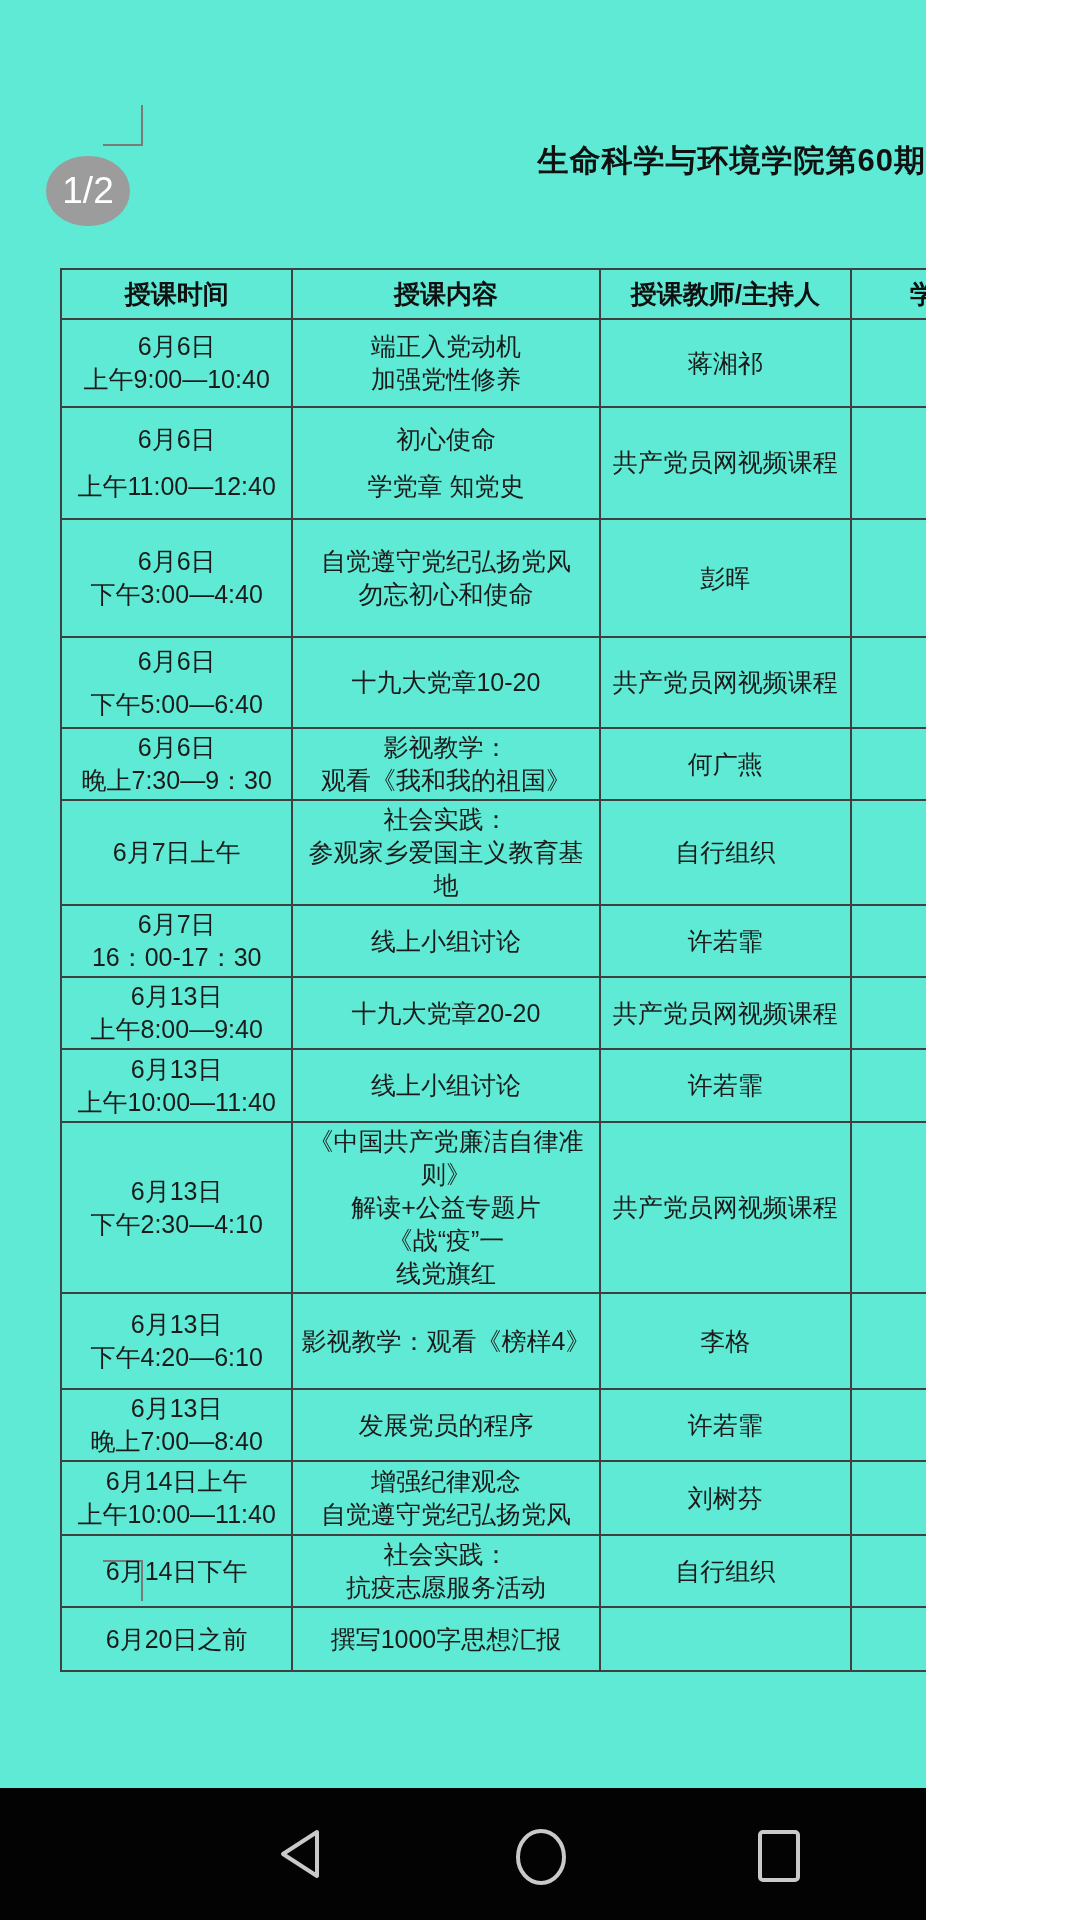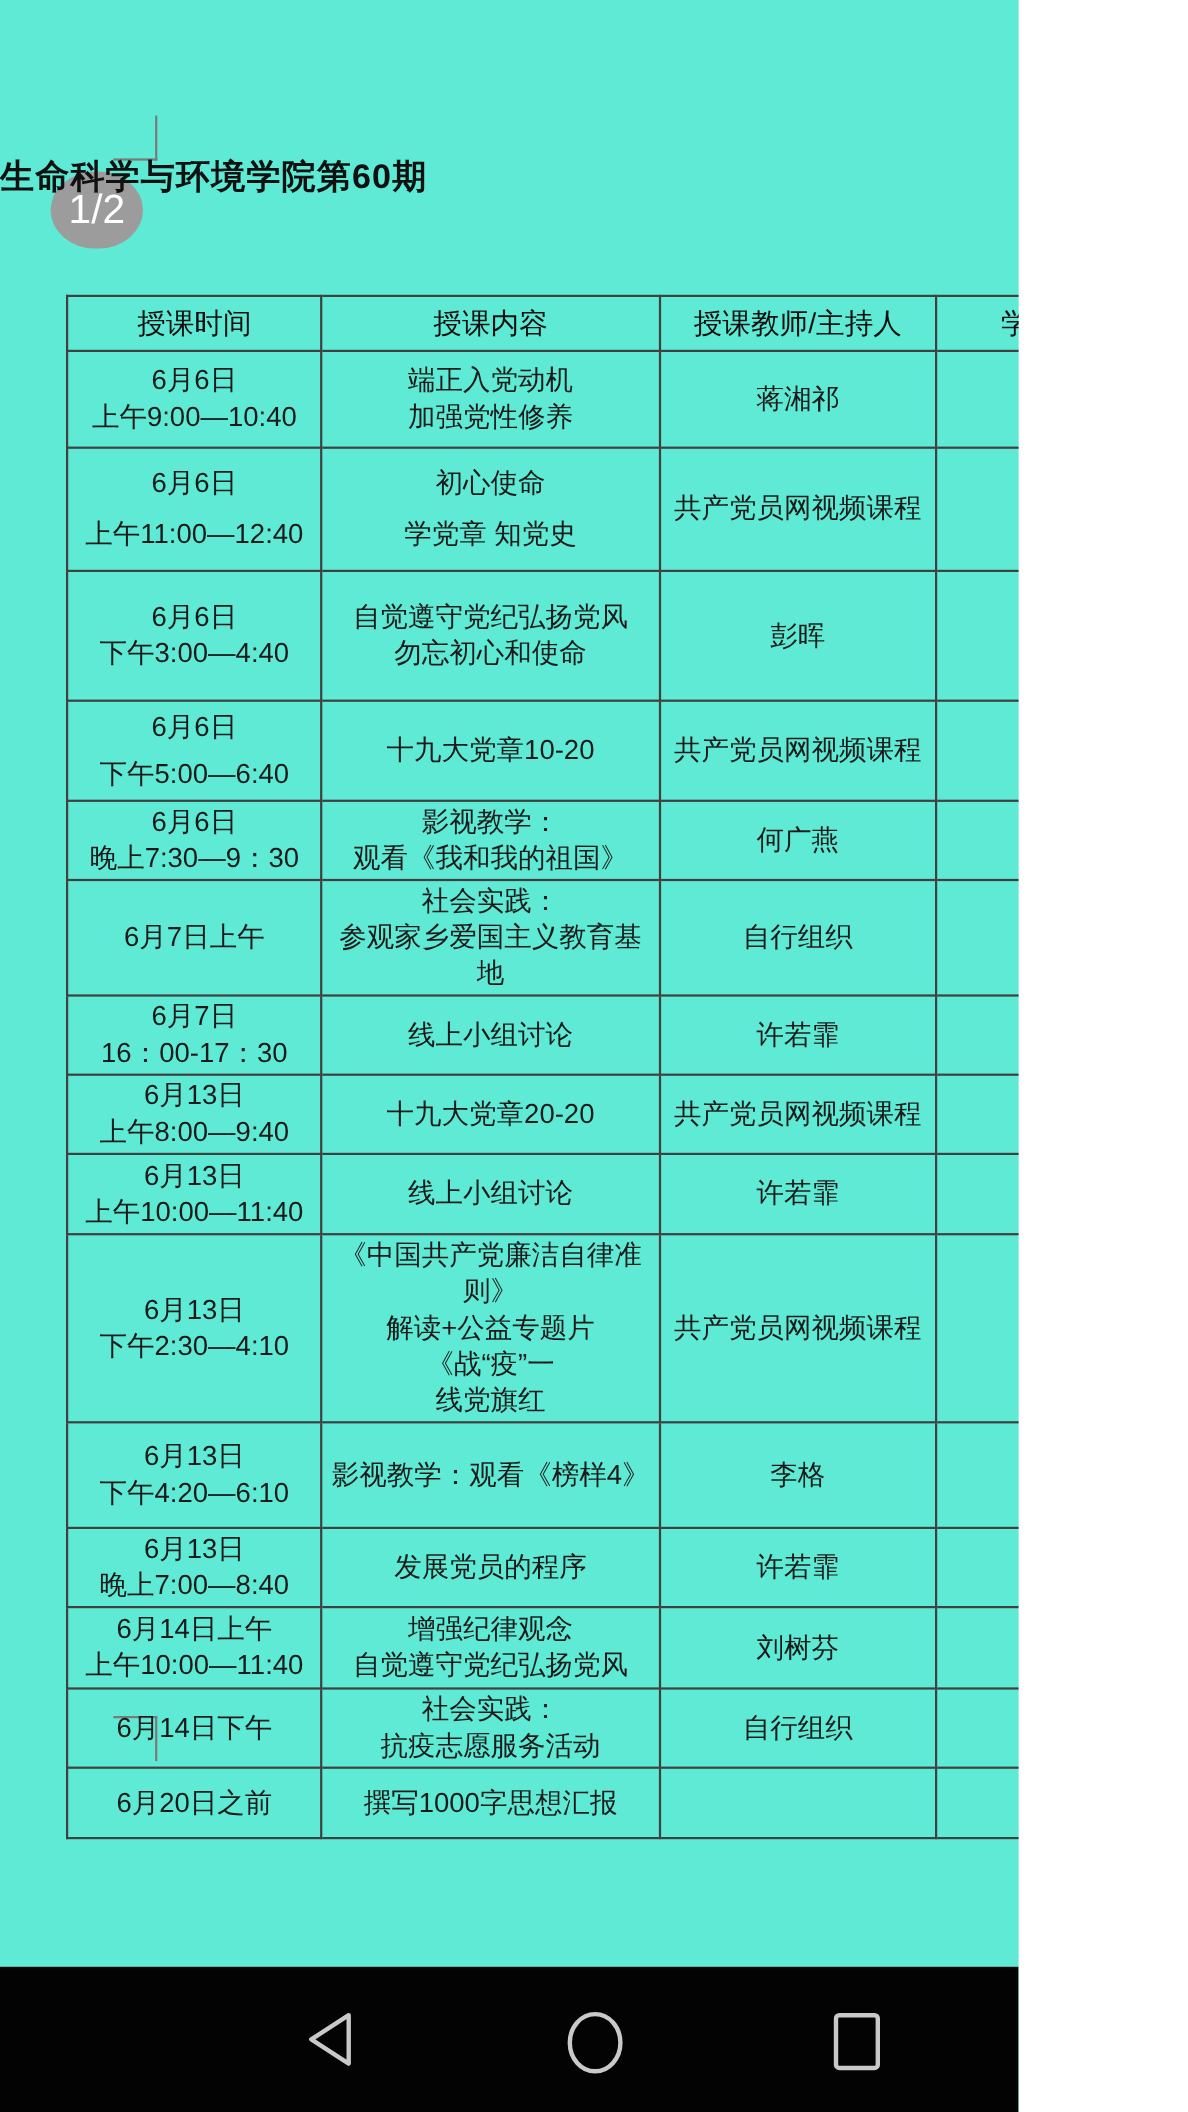--- a/index.html
+++ b/index.html
@@ -12,42 +12,42 @@
   }
   
   .page-badge {
     position:absolute; left:46px; top:156px; width:84px; height:70px;
     background:#9c9c9c; border-radius:48% / 50%;
     display:flex; align-items:center; justify-content:center;
   }
   .page-badge span { color:#ffffff; font-size:37px; font-weight:400; }
 
   
-  .doc-title { position:absolute; left:0; right:0; text-align:left;
+  .doc-title { position:absolute; left:0; right:0; text-align:right;
     font-size:31px; font-weight:bold; color:#111111; letter-spacing:1px; }
   .doc-title.line1 { top:140px; }
   .doc-title.line2 { top:200px; }
 
   
   .mark { position:absolute; width:38px; height:39px; }
   .mark-tl { left:103px; top:105px;  border-right:2px solid #7a7a7a; border-bottom:2px solid #7a7a7a; }
   .mark-tr { left:971px; top:105px;  border-left:2px solid #7a7a7a;  border-bottom:2px solid #7a7a7a; }
   .mark-bl { left:103px; top:1560px; border-right:2px solid #7a7a7a; border-top:2px solid #7a7a7a; }
   .mark-br { left:971px; top:1560px; border-left:2px solid #7a7a7a;  border-top:2px solid #7a7a7a; }
 
   
   table.schedule {
     position:absolute; left:60px; top:268px; width:962px;
     border-collapse:collapse; table-layout:fixed;
   }
   .schedule th, .schedule td {
     border:2px solid #404040; text-align:center; vertical-align:middle;
     white-space:pre-line; padding:2px 6px; overflow:hidden;
   }
-  .schedule th { font-size:26px; font-weight:normal; height:44px; color:#101010;border-radius:13px; }
+  .schedule th { font-size:26px; font-weight:bold; height:44px; color:#101010;border-radius:13px; }
   .schedule td { font-size:25px; line-height:1.32; color:#1b1b1b; }
   .schedule col.c1 { width:24.1%; }
   .schedule col.c2 { width:32.0%; }
   .schedule col.c3 { width:26.2%; }
   .schedule col.c4 { width:17.7%; }
   tbody tr:nth-child(1)  { height:88px; }
   tbody tr:nth-child(2)  { height:112px; }
   tbody tr:nth-child(3)  { height:118px; }
   tbody tr:nth-child(4)  { height:86px; }
   tbody tr:nth-child(5)  { height:70px; }

